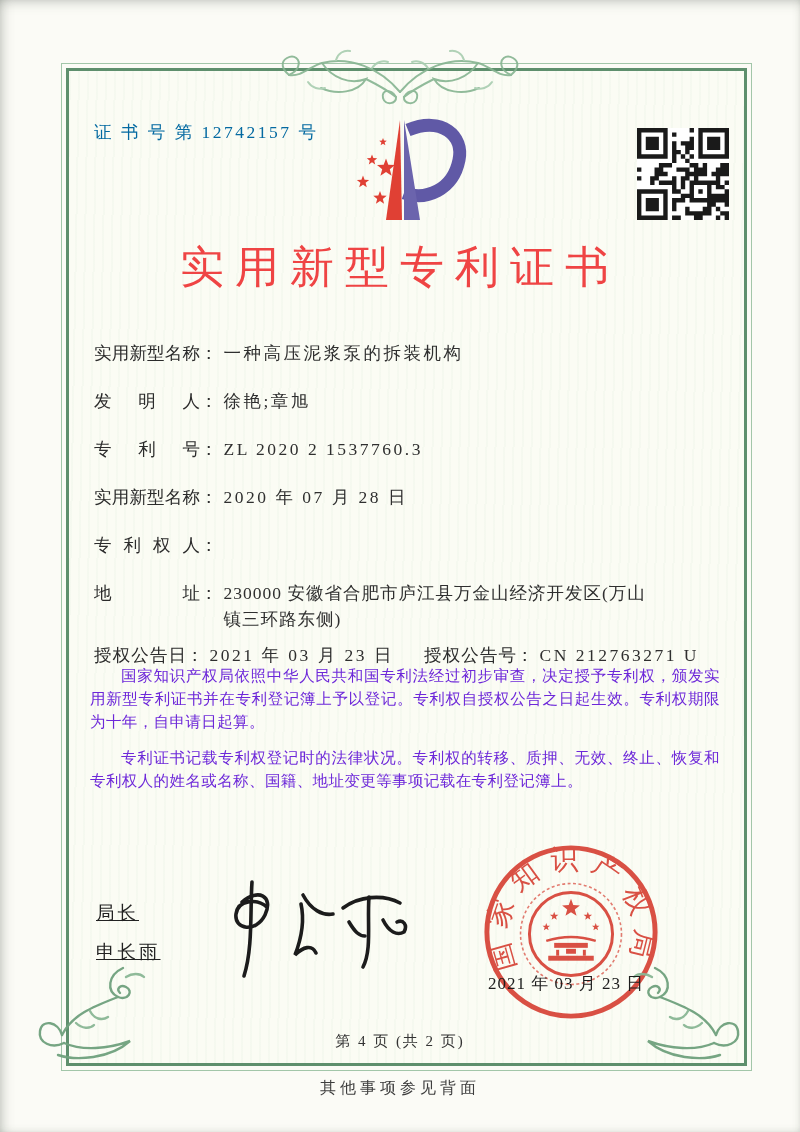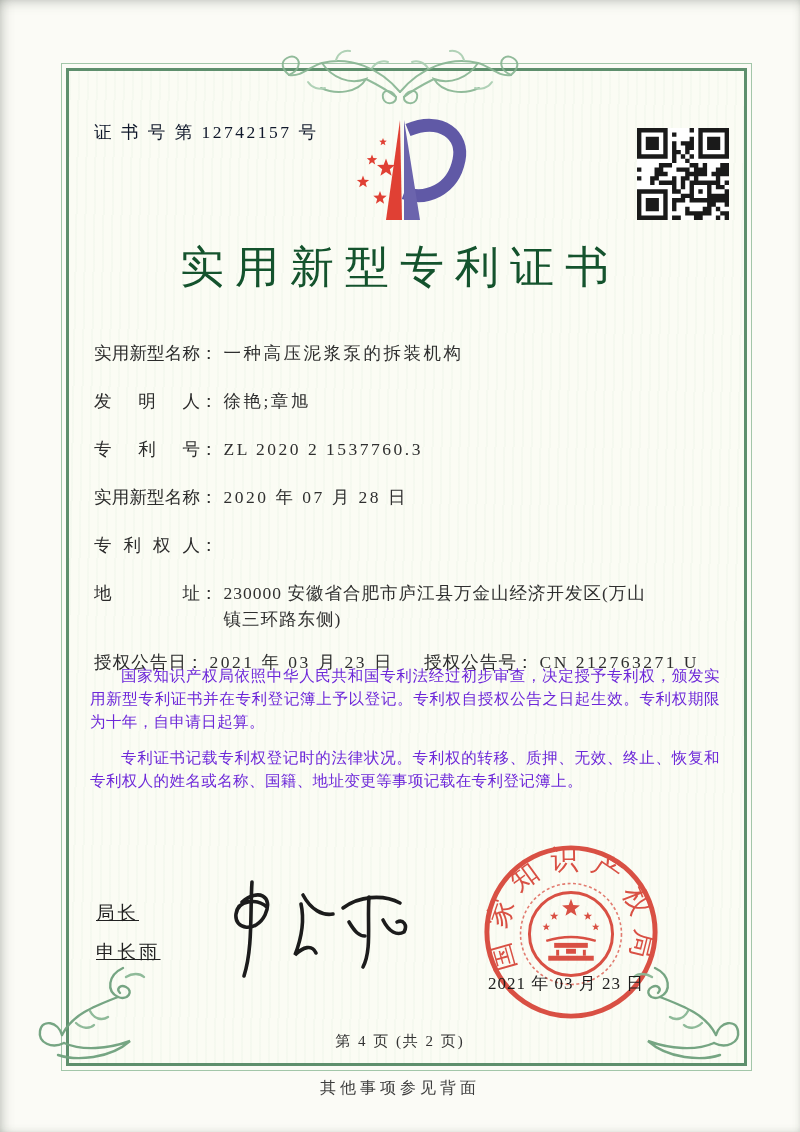--- a/index.html
+++ b/index.html
@@ -3,30 +3,30 @@
 <meta charset="utf-8">
 <style>
   html,body{margin:0;padding:0;background:#ffffff;}
   .page{position:relative;width:800px;height:1132px;background:#fbfbf6;overflow:hidden;
         font-family:"Liberation Serif","DejaVu Serif",serif;color:#2f2f2f;
         box-shadow:inset 10px 0 14px -10px rgba(90,100,90,.45), inset 0 10px 14px -10px rgba(90,100,90,.4), inset -6px 0 10px -8px rgba(90,100,90,.25), inset 0 -6px 10px -8px rgba(90,100,90,.25);}
   .frame{position:absolute;left:66px;top:68px;width:675px;height:992px;border:3px solid #5e8f6d;
          background:repeating-linear-gradient(91deg, rgba(150,195,160,.055) 0 2px, rgba(255,255,255,0) 2px 9px),#fbfcf4;}
   .frame::before{content:"";position:absolute;inset:-8px;border:1.5px solid #a2c6a9;pointer-events:none;}
   .abs{position:absolute;}
-  .certno{left:94px;top:120px;font-size:17.5px;letter-spacing:2.5px;color:#0f172a;}
-  .title{left:0;right:0;top:238px;text-align:center;font-size:44px;letter-spacing:11px;color:#14532d;}
+  .certno{left:94px;top:120px;font-size:17.5px;letter-spacing:2.5px;color:#0369a1;}
+  .title{left:0;right:0;top:238px;text-align:center;font-size:44px;letter-spacing:11px;color:#ef4444;}
   .fields{left:94px;top:340px;width:562px;font-size:17.5px;}
   .frow{display:flex;margin-bottom:22px;line-height:26px;}
   .flabel{display:inline-block;width:106px;text-align:justify;text-align-last:justify;flex:none;color:#2b2b2b;}
   .fsep{flex:none;margin-right:6px;}
   .fvalue{flex:1;letter-spacing:2.5px;}
   .row-address{margin-bottom:10px;}
   .row-address .fvalue{letter-spacing:1px;}
-  .grant-group{display:flex;width:330px;flex:none;margin-top:7px;}
+  .grant-group{display:flex;width:330px;flex:none;}
   .grant-group .flabel{width:92px;}
   .grant-group.g2{width:auto;}
   .paras{left:90px;top:664px;width:630px;font-size:15.5px;line-height:23px;text-align:justify;color:#6d28d9;letter-spacing:.4px;}
   .paras p{margin:0 0 13px 0;text-indent:2em;}
   .signer{left:96px;top:900px;font-size:18.5px;letter-spacing:3px;color:#222;}
   .signer div{margin-bottom:14px;text-decoration:underline;}
   .sigsvg{left:200px;top:870px;}
   .sealsvg{left:477px;top:838px;}
   .sealdate{left:488px;top:972px;font-size:17px;letter-spacing:1px;color:#1d1d1d;z-index:5;}
   .pageno{left:0;right:0;top:1032px;text-align:center;font-size:15px;letter-spacing:2px;color:#333;}

